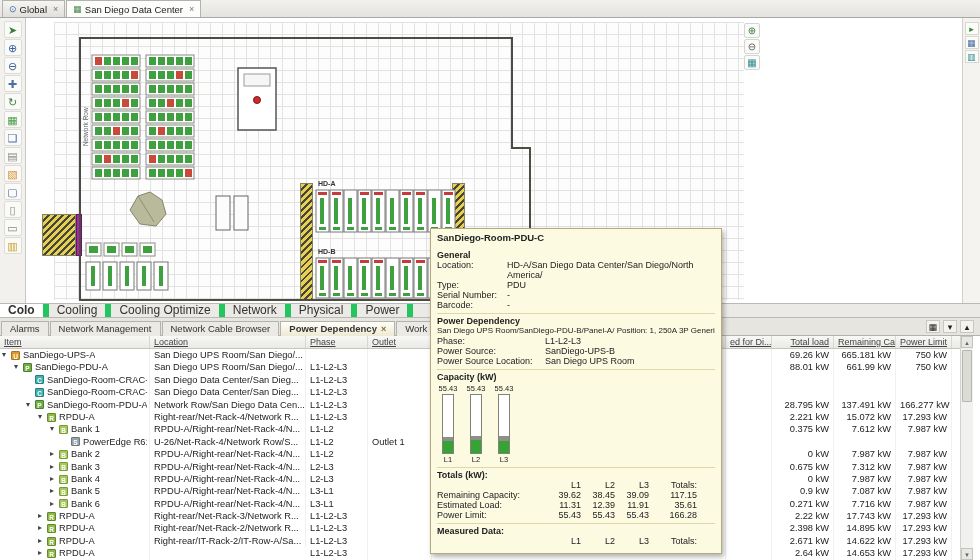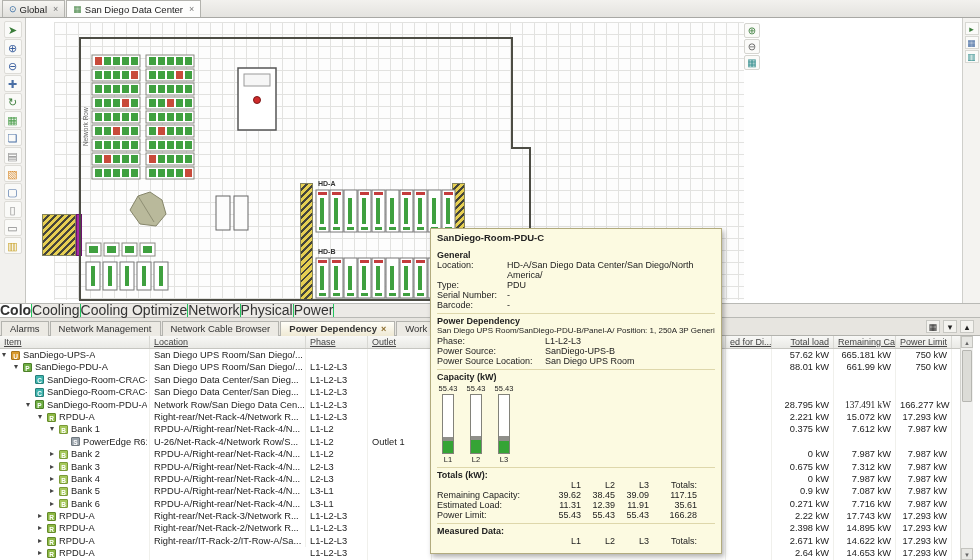--- a/index.html
+++ b/index.html
@@ -31,21 +31,21 @@
   #palette { position:absolute; left:716px; top:4px; width:20px; }
   .pal-btn { width:16px; height:15px; margin:1px auto; text-align:center; line-height:14px; font-size:10px;
     border:1px solid #d5d5d0; background:#fbfbf9; border-radius:2px; cursor:pointer; }
   #right-strip { position:absolute; right:0; top:0; width:18px; height:285px; background:#f4f3f0; border-left:1px solid #cfcfcb; padding-top:3px; }
   .strip-btn { width:14px; height:13px; margin:1px auto; text-align:center; line-height:12px; font-size:9px;
     border:1px solid #d8d8d3; background:#fbfbf9; cursor:pointer; }
 
   
   #viewtabs { position:absolute; left:0; top:303px; width:980px; height:15px; background:#eceae6;
     border-top:1px solid #b9b9b5; border-bottom:1px solid #b9b9b5; display:flex; }
-  .vtab { padding:0 0; font-size:14px; line-height:13px; border-right:1px solid #22c55e; background:#eceae6; cursor:pointer; color:#333; }
+  .vtab { padding:0 8px; font-size:12px; line-height:13px; border-right:6px solid #22c55e; background:#eceae6; cursor:pointer; color:#333; }
   .vtab.active { background:#ffffff; font-weight:bold; }
 
   
   #panel { position:absolute; left:0; top:318px; width:980px; height:242px; background:#fff; }
   #paneltabs { position:absolute; left:0; top:0; width:980px; height:18px; background:#e7e5e0; border-bottom:1px solid #b3b3ae; }
   .ptab { display:inline-flex; align-items:center; gap:4px; margin:1px 0 0 1px; padding:1px 8px 2px; font-size:9.5px;
     border:1px solid #b3b3ae; background:#eceae4; cursor:pointer; color:#333; }
   .ptab.active { background:linear-gradient(#fffef8,#efe9d4); font-weight:bold; }
   .ptab .x { color:#8a6a2a; font-size:9px; }
   #picons { position:absolute; right:6px; top:2px; display:flex; gap:3px; }
@@ -427,21 +427,21 @@
         <div class="cell tree" style="width: 150px; padding-left: 2px;">
           <span class="exp">▾</span>
           <span class="ticon ups">U</span>
           <span class="tname">SanDiego-UPS-A</span>
         </div>
         <div class="cell" style="width: 156px;">San Diego UPS Room/San Diego/...</div>
         <div class="cell" style="width: 62px;"></div>
         <div class="cell" style="width: 64px;"></div>
         <div class="cell" style="width: 294px;"></div>
         <div class="cell" style="width: 46px;"></div>
-        <div class="cell num" style="width: 62px;">57.62 kW</div>
+        <div class="cell num" style="width: 62px;">69.26 kW</div>
         <div class="cell num" style="width: 62px;">665.181 kW</div>
         <div class="cell num" style="width: 56px;">750 kW</div>
       </div>
       <div class="trow">
         <div class="cell tree" style="width: 150px; padding-left: 14px;">
           <span class="exp">▾</span>
           <span class="ticon pdu">P</span>
           <span class="tname">SanDiego-PDU-A</span>
         </div>
         <div class="cell" style="width: 156px;">San Diego UPS Room/San Diego/...</div>
@@ -488,21 +488,21 @@
           <span class="exp">▾</span>
           <span class="ticon pdu">P</span>
           <span class="tname">SanDiego-Room-PDU-A</span>
         </div>
         <div class="cell" style="width: 156px;">Network Row/San Diego Data Cen...</div>
         <div class="cell" style="width: 62px;">L1-L2-L3</div>
         <div class="cell" style="width: 64px;"></div>
         <div class="cell" style="width: 294px;"></div>
         <div class="cell" style="width: 46px;"></div>
         <div class="cell num" style="width: 62px;">28.795 kW</div>
-        <div class="cell num" style="width: 62px; font-family: Liberation Serif, serif;">137.491 kW</div>
+        <div class="cell num" style="width: 62px;">137.491 kW</div>
         <div class="cell num" style="width: 56px;">166.277 kW</div>
       </div>
       <div class="trow">
         <div class="cell tree" style="width: 150px; padding-left: 38px;">
           <span class="exp">▾</span>
           <span class="ticon rpdu">R</span>
           <span class="tname">RPDU-A</span>
         </div>
         <div class="cell" style="width: 156px;">Right-rear/Net-Rack-4/Network R...</div>
         <div class="cell" style="width: 62px;">L1-L2-L3</div>

